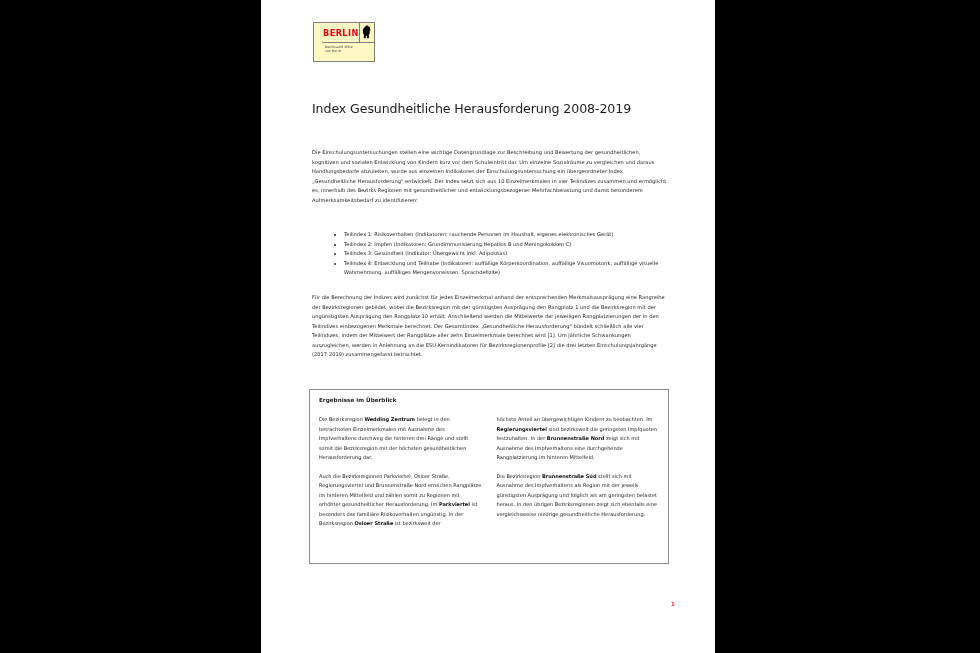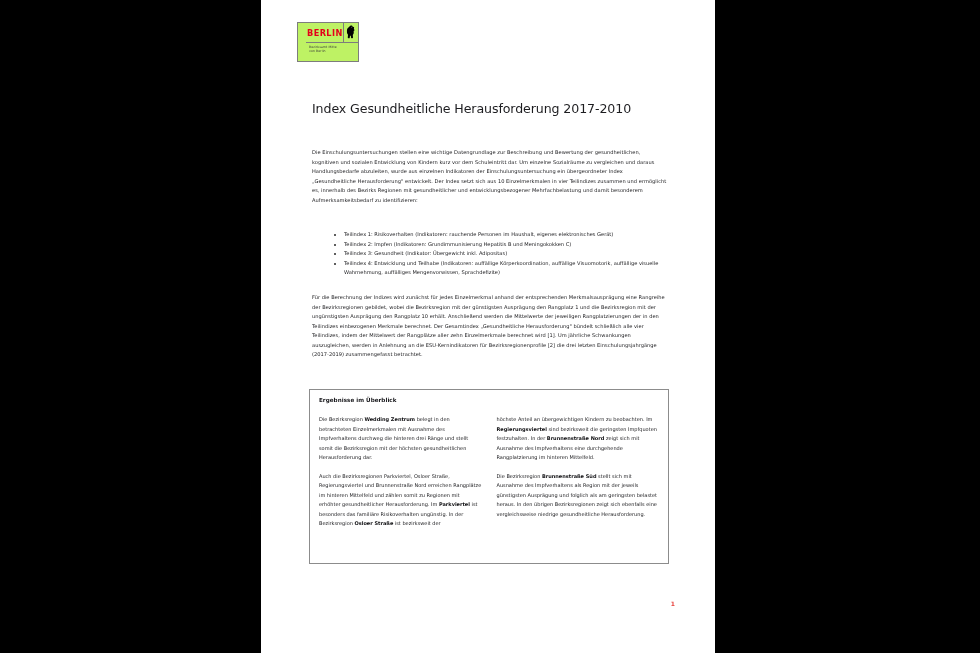--- a/index.html
+++ b/index.html
@@ -24,27 +24,27 @@
     width: 454px;
     height: 653px;
     background: #ffffff;
     box-sizing: border-box;
     padding: 0;
   }
 
   
   .logo-block {
     position: absolute;
-    left: 36px;
+    left: 52px;
     top: 22px;
     width: 62px;
     height: 40px;
     border: 1px solid #7d7d7d;
     box-sizing: border-box;
-    background: #bef264;
+    background: #fef9c3;
     padding-left: 8px;
   }
   .logo-top {
     display: flex;
     height: 20px;
     border-bottom: 1px solid #7d7d7d;
     box-sizing: border-box;
   }
   .logo-wordmark {
     flex: 1 1 auto;
@@ -210,21 +210,21 @@
           <circle cx="13.6" cy="4.3" r="0.7" fill="#ffffff"></circle>
         </svg>
       </div>
     </div>
     <div class="logo-sub">
       <div>Bezirksamt Mitte</div>
       <div>von Berlin</div>
     </div>
   </div>
 
-  <div class="title-sub">Index Gesundheitliche Herausforderung 2017-2010</div>
+  <div class="title-sub">Index Gesundheitliche Herausforderung 2008-2019</div>
 
   <p class="body-col para" id="intro-paragraph">Die Einschulungsuntersuchungen stellen eine wichtige Datengrundlage zur Beschreibung und Bewertung der gesundheitlichen, kognitiven und sozialen Entwicklung von Kindern kurz vor dem Schuleintritt dar. Um einzelne Sozialräume zu vergleichen und daraus Handlungsbedarfe abzuleiten, wurde aus einzelnen Indikatoren der Einschulungsuntersuchung ein übergeordneter Index „Gesundheitliche Herausforderung" entwickelt. Der Index setzt sich aus 10 Einzelmerkmalen in vier Teilindizes zusammen und ermöglicht es, innerhalb des Bezirks Regionen mit gesundheitlicher und entwicklungsbezogener Mehrfachbelastung und damit besonderem Aufmerksamkeitsbedarf zu identifizieren:</p>
 
   <ul class="bullet-list">
     <li>Teilindex 1: Risikoverhalten (Indikatoren: rauchende Personen im Haushalt, eigenes elektronisches Gerät)</li>
     <li>Teilindex 2: Impfen (Indikatoren: Grundimmunisierung Hepatitis B und Meningokokken C)</li>
     <li>Teilindex 3: Gesundheit (Indikator: Übergewicht inkl. Adipositas)</li>
     <li>Teilindex 4: Entwicklung und Teilhabe (Indikatoren: auffällige Körperkoordination, auffällige Visuomotorik, auffällige visuelle Wahrnehmung, auffälliges Mengenvorwissen, Sprachdefizite)</li>
   </ul>
 

